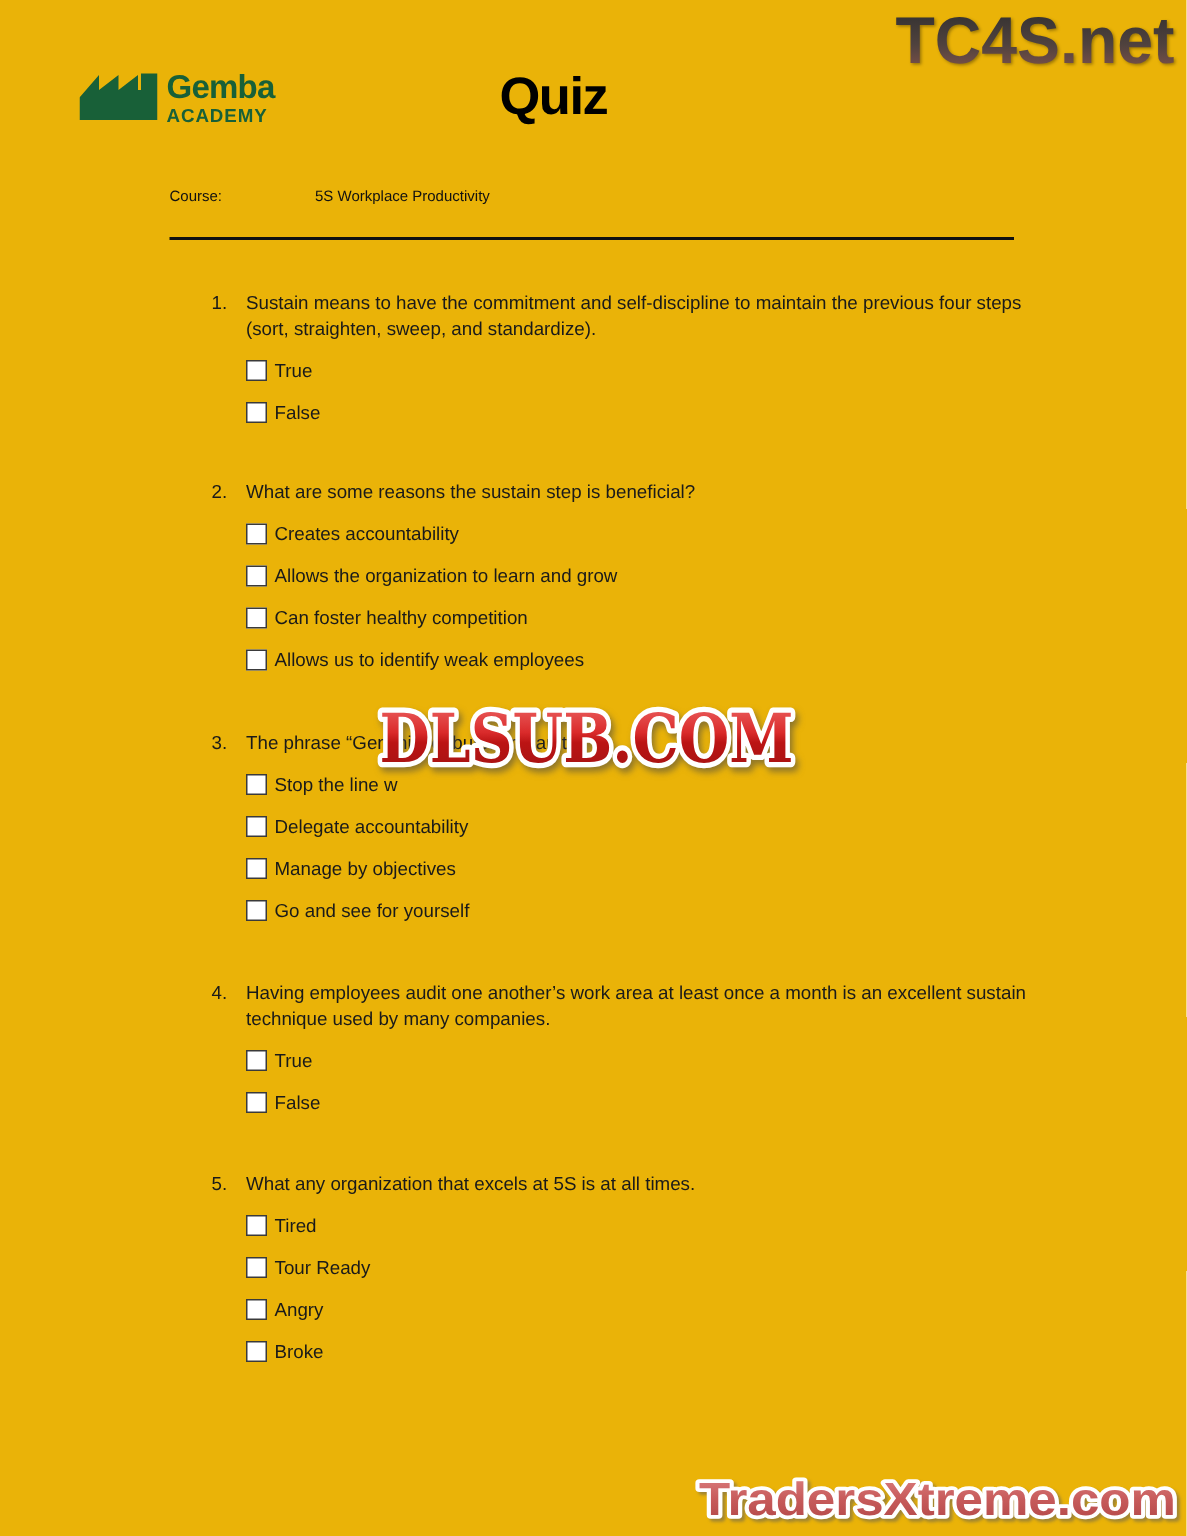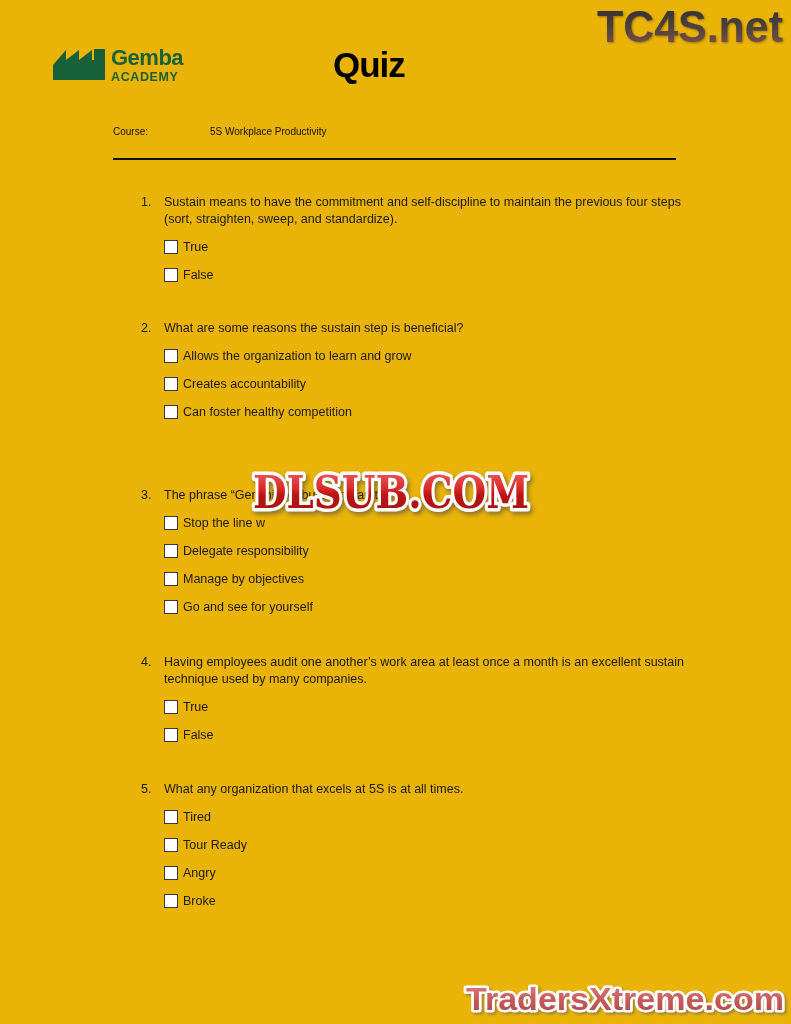--- a/index.html
+++ b/index.html
@@ -115,50 +115,54 @@
   </div>
 
   <div class="question">
     <div class="q-row">
       <span class="q-num">2.</span>
       <div class="q-text">What are some reasons the sustain step is beneficial?</div>
     </div>
     <div class="options">
   <div class="option">
     <span class="checkbox"></span>
+    <span class="opt-label">Creates accountability</span>
+  </div>
+
+  <div class="option">
+    <span class="checkbox"></span>
     <span class="opt-label">Allows the organization to learn and grow</span>
   </div>
 
   <div class="option">
     <span class="checkbox"></span>
-    <span class="opt-label">Creates accountability</span>
-  </div>
-
-  <div class="option">
-    <span class="checkbox"></span>
     <span class="opt-label">Can foster healthy competition</span>
   </div>
 
+  <div class="option">
+    <span class="checkbox"></span>
+    <span class="opt-label">Allows us to identify weak employees</span>
+  </div>
 </div>
   </div>
 
   <div class="question">
     <div class="q-row">
       <span class="q-num">3.</span>
       <div class="q-text">The phrase “Genchi Genbutsu” mean to:</div>
     </div>
     <div class="options">
   <div class="option">
     <span class="checkbox"></span>
     <span class="opt-label">Stop the line w</span>
   </div>
 
   <div class="option">
     <span class="checkbox"></span>
-    <span class="opt-label">Delegate responsibility</span>
+    <span class="opt-label">Delegate accountability</span>
   </div>
 
   <div class="option">
     <span class="checkbox"></span>
     <span class="opt-label">Manage by objectives</span>
   </div>
 
   <div class="option">
     <span class="checkbox"></span>
     <span class="opt-label">Go and see for yourself</span>

